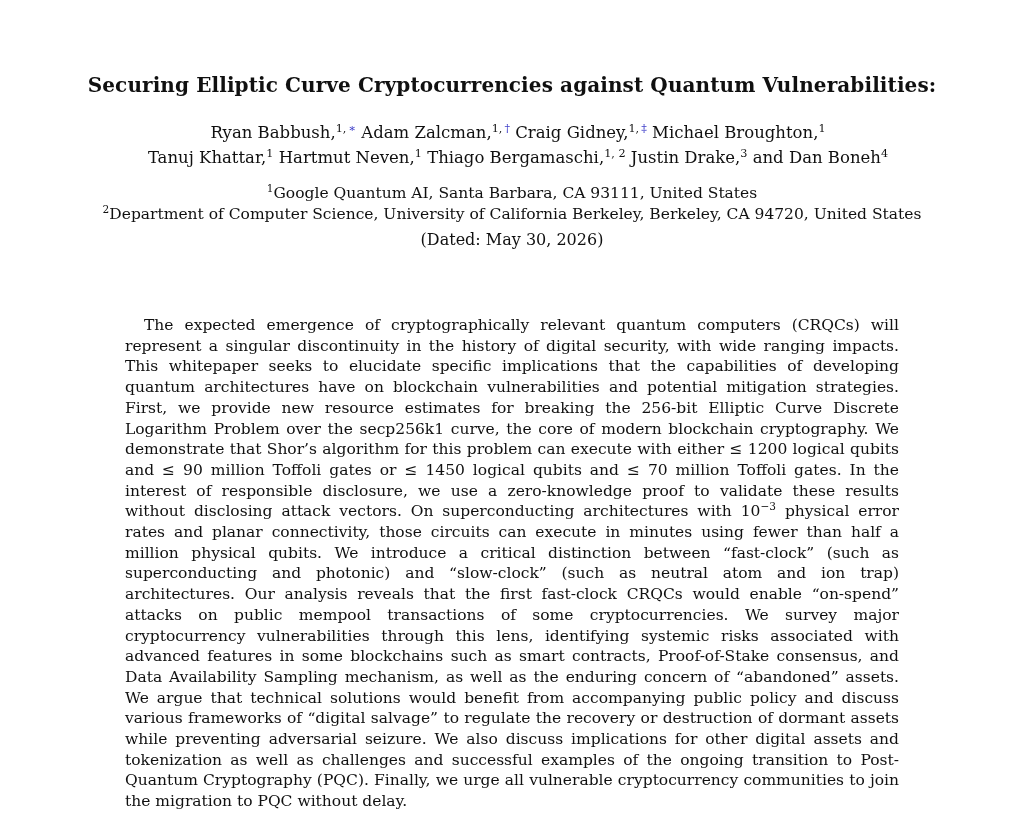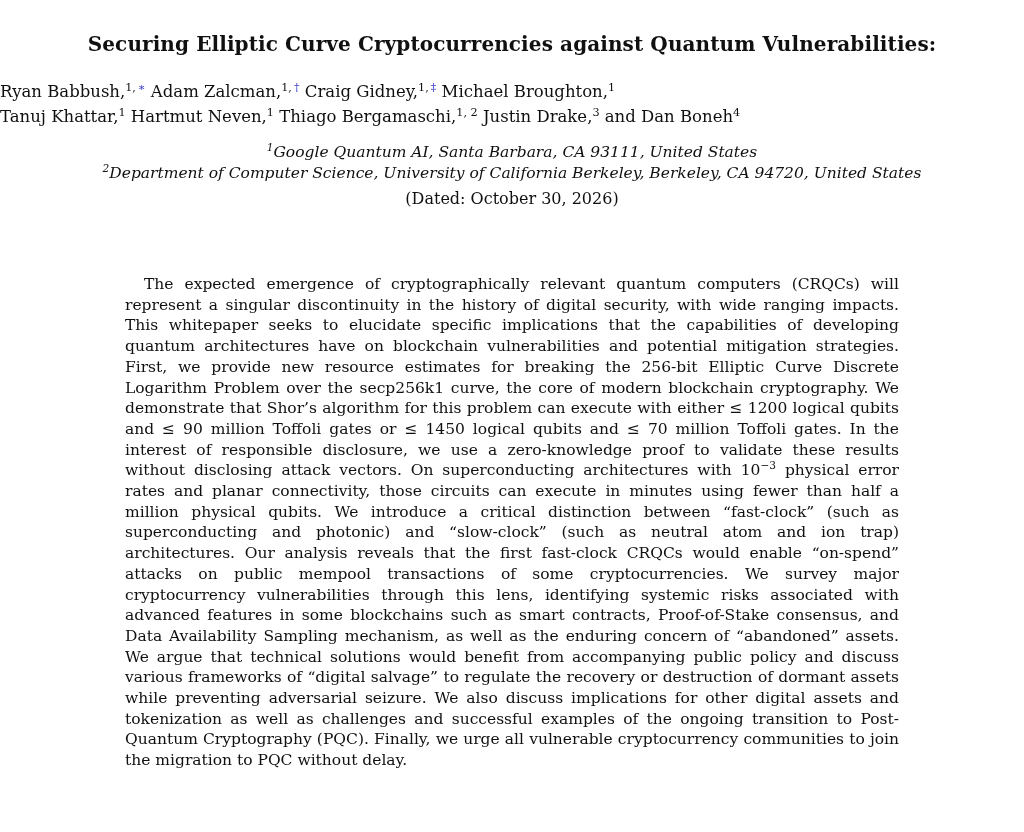--- a/index.html
+++ b/index.html
@@ -3,49 +3,50 @@
 <meta charset="utf-8">
 <style>
   * { margin: 0; padding: 0; box-sizing: border-box; }
   html, body { background: #ffffff; }
   body {
     width: 1024px; height: 832px;
     font-family: "DejaVu Serif", "Liberation Serif", serif;
     color: #101010;
     overflow: hidden;
   }
-  .page { width: 100%; height: 100%; padding-top: 31px; }
+  .page { width: 100%; height: 100%; padding-top: 72px; }
 
   .title {
     text-align: center;
     font-size: 20px;
     font-weight: bold;
     line-height: 27px;
     padding: 0 40px;
     letter-spacing: 0.1px;
   }
 
   .authors {
     margin-top: 21px;
+    text-align: center;
     font-size: 16.5px;
     line-height: 25px;
+    margin-left: 12px;
   }
   .author { white-space: nowrap; }
   sup {
     font-size: 68%;
     line-height: 0;
     vertical-align: super;
   }
   .sym { margin-left: 2px; }
   .accent {  }
 
   .affiliations {
     margin-top: 13px;
     text-align: center;
-    font-style: italic;
     font-size: 15.5px;
     line-height: 21px;
   }
 
   .dated {
     margin-top: 5px;
     text-align: center;
     font-size: 16px;
   }
 
@@ -70,19 +71,19 @@
   <div class="authors">
     <div class="author-line" id="author-line-1"><span class="author"><span>Ryan Babbush,</span><sup><span>1,</span><span class="sym accent" style="color: rgb(60, 60, 200);">∗</span></sup></span> <span class="author"><span>Adam Zalcman,</span><sup><span>1,</span><span class="sym accent" style="color: rgb(60, 60, 200);">†</span></sup></span> <span class="author"><span>Craig Gidney,</span><sup><span>1,</span><span class="sym accent" style="color: rgb(60, 60, 200);">‡</span></sup></span> <span class="author"><span>Michael Broughton,</span><sup><span>1</span></sup></span> </div>
     <div class="author-line" id="author-line-2"><span class="author"><span>Tanuj Khattar,</span><sup><span>1</span></sup></span> <span class="author"><span>Hartmut Neven,</span><sup><span>1</span></sup></span> <span class="author"><span>Thiago Bergamaschi,</span><sup><span>1, 2</span></sup></span> <span class="author"><span>Justin Drake,</span><sup><span>3</span></sup></span> <span class="author"><span>and Dan Boneh</span><sup><span>4</span></sup></span> </div>
   </div>
 
   <div class="affiliations" id="affiliations">
       <div><sup>1</sup><span>Google Quantum AI, Santa Barbara, CA 93111, United States</span></div>
       <div><sup>2</sup><span>Department of Computer Science, University of California Berkeley, Berkeley, CA 94720, United States</span></div>
     </div>
 
-  <div class="dated">(Dated: October 30, 2026)</div>
+  <div class="dated">(Dated: May 30, 2026)</div>
 
   <div class="abstract">
     <p id="abstract-p">The expected emergence of cryptographically relevant quantum computers (CRQCs) will represent a singular discontinuity in the history of digital security, with wide ranging impacts. This whitepaper seeks to elucidate specific implications that the capabilities of developing quantum architectures have on blockchain vulnerabilities and potential mitigation strategies. First, we provide new resource estimates for breaking the 256-bit Elliptic Curve Discrete Logarithm Problem over the secp256k1 curve, the core of modern blockchain cryptography. We demonstrate that Shor’s algorithm for this problem can execute with either ≤ 1200 logical qubits and ≤ 90 million Toffoli gates or ≤ 1450 logical qubits and ≤ 70 million Toffoli gates. In the interest of responsible disclosure, we use a zero-knowledge proof to validate these results without disclosing attack vectors. On superconducting architectures with 10<sup>−3</sup> physical error rates and planar connectivity, those circuits can execute in minutes using fewer than half a million physical qubits. We introduce a critical distinction between “fast-clock” (such as superconducting and photonic) and “slow-clock” (such as neutral atom and ion trap) architectures. Our analysis reveals that the first fast-clock CRQCs would enable “on-spend” attacks on public mempool transactions of some cryptocurrencies. We survey major cryptocurrency vulnerabilities through this lens, identifying systemic risks associated with advanced features in some blockchains such as smart contracts, Proof-of-Stake consensus, and Data Availability Sampling mechanism, as well as the enduring concern of “abandoned” assets. We argue that technical solutions would benefit from accompanying public policy and discuss various frameworks of “digital salvage” to regulate the recovery or destruction of dormant assets while preventing adversarial seizure. We also discuss implications for other digital assets and tokenization as well as challenges and successful examples of the ongoing transition to Post-Quantum Cryptography (PQC). Finally, we urge all vulnerable cryptocurrency communities to join the migration to PQC without delay.</p>
   </div>
 
 </div>
 
 </body></html>

